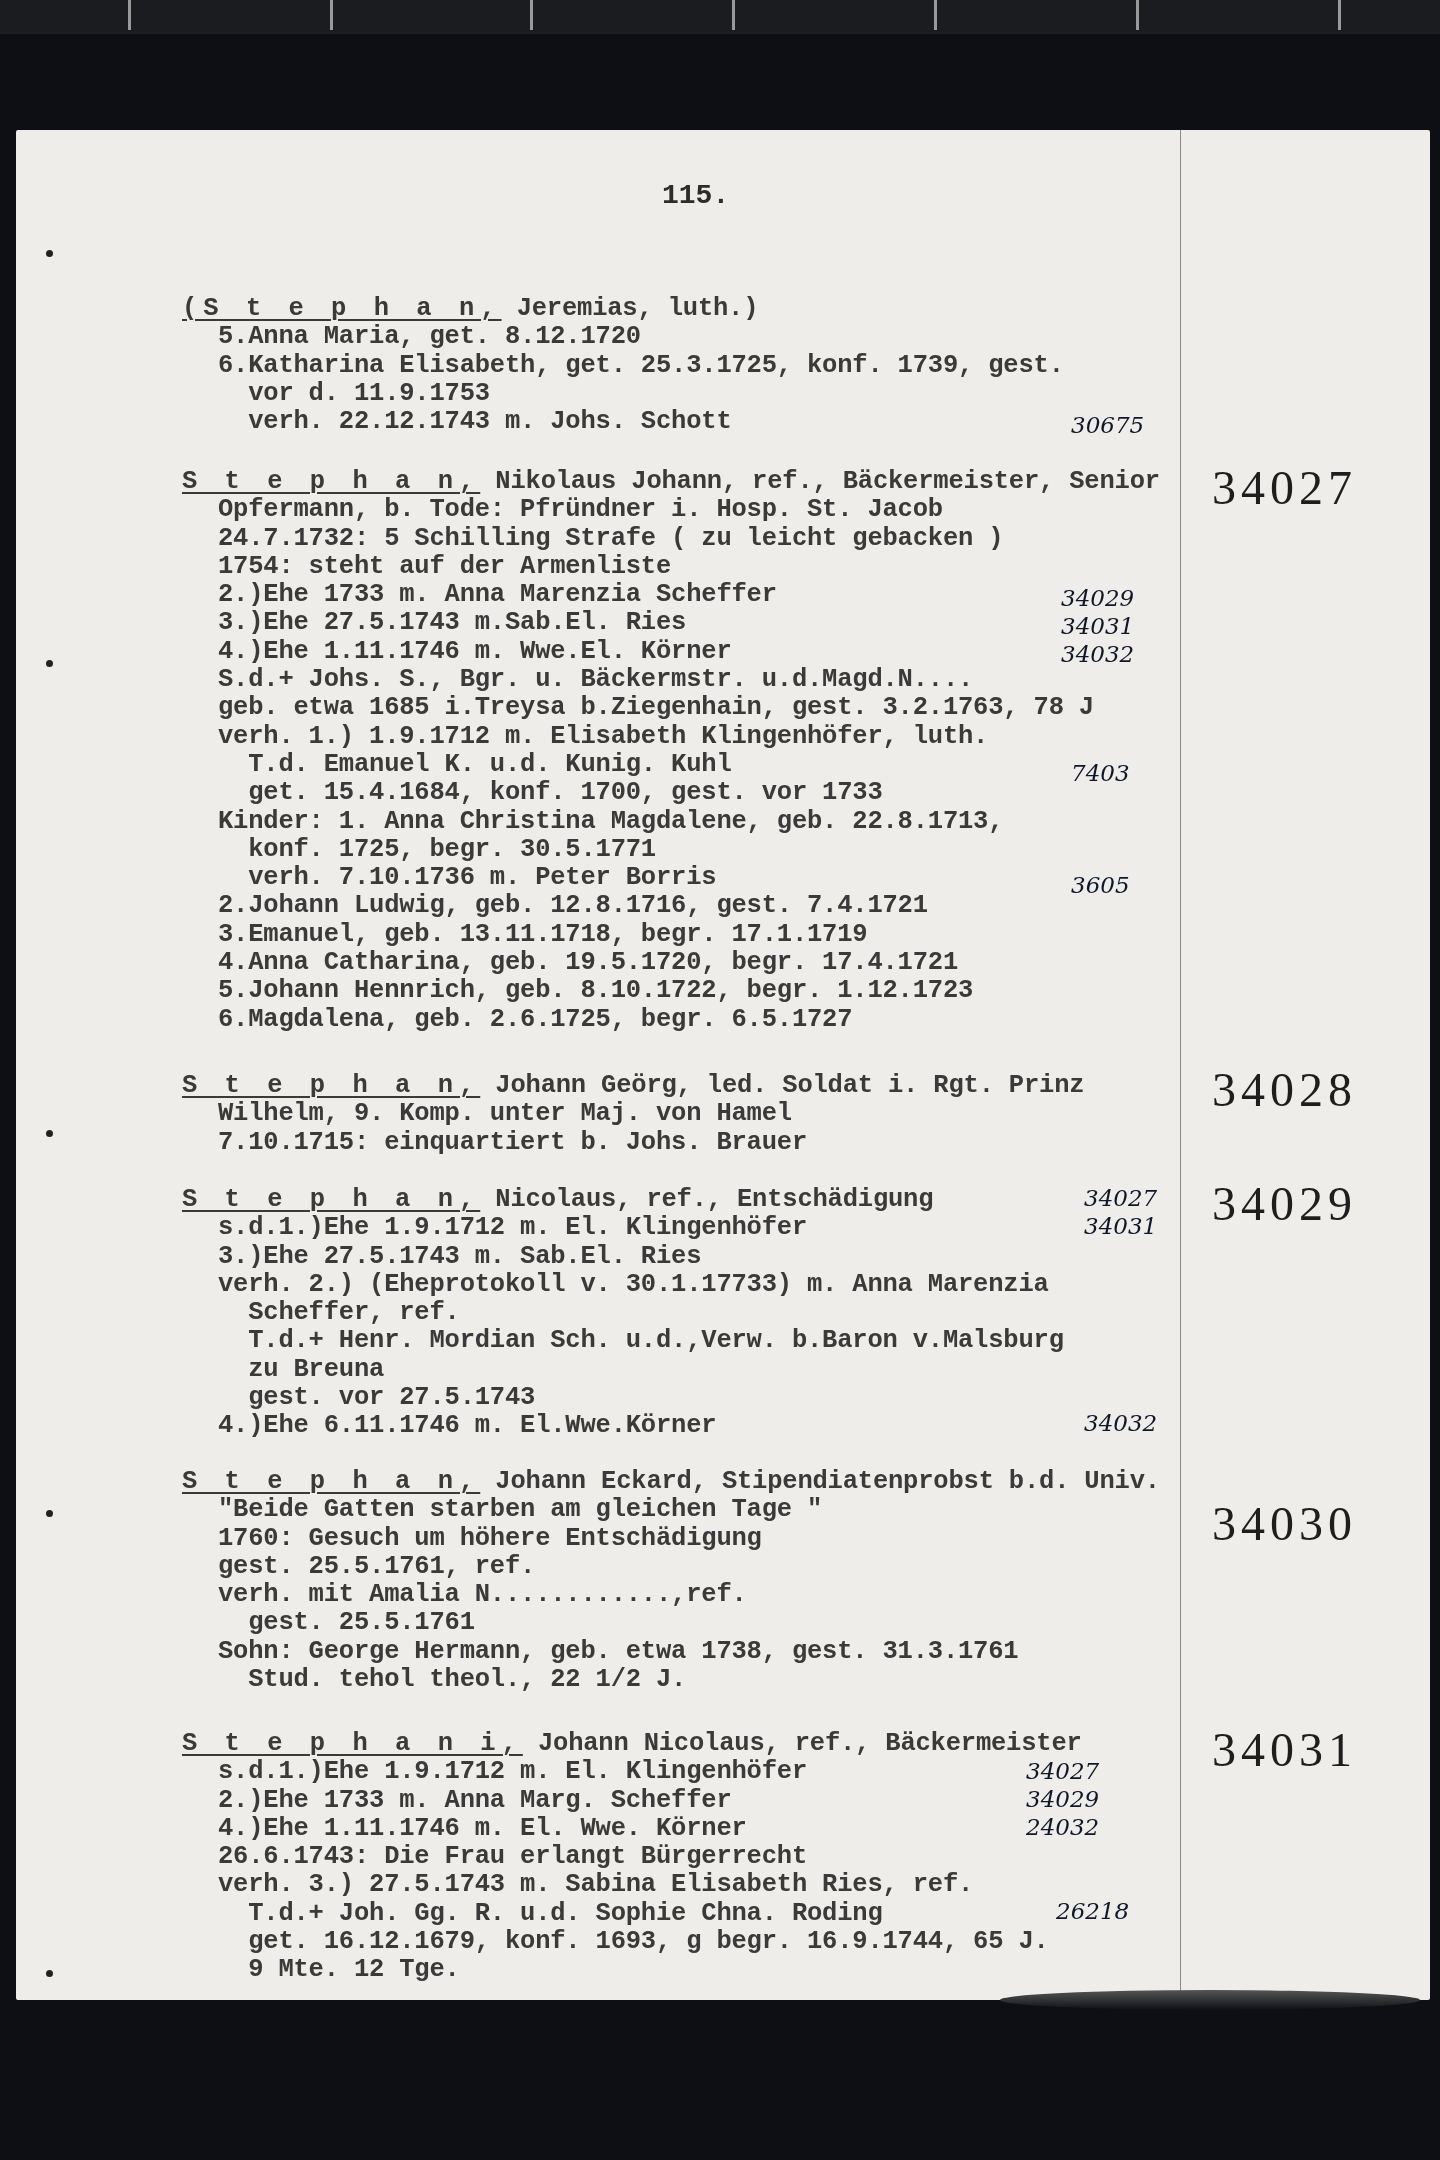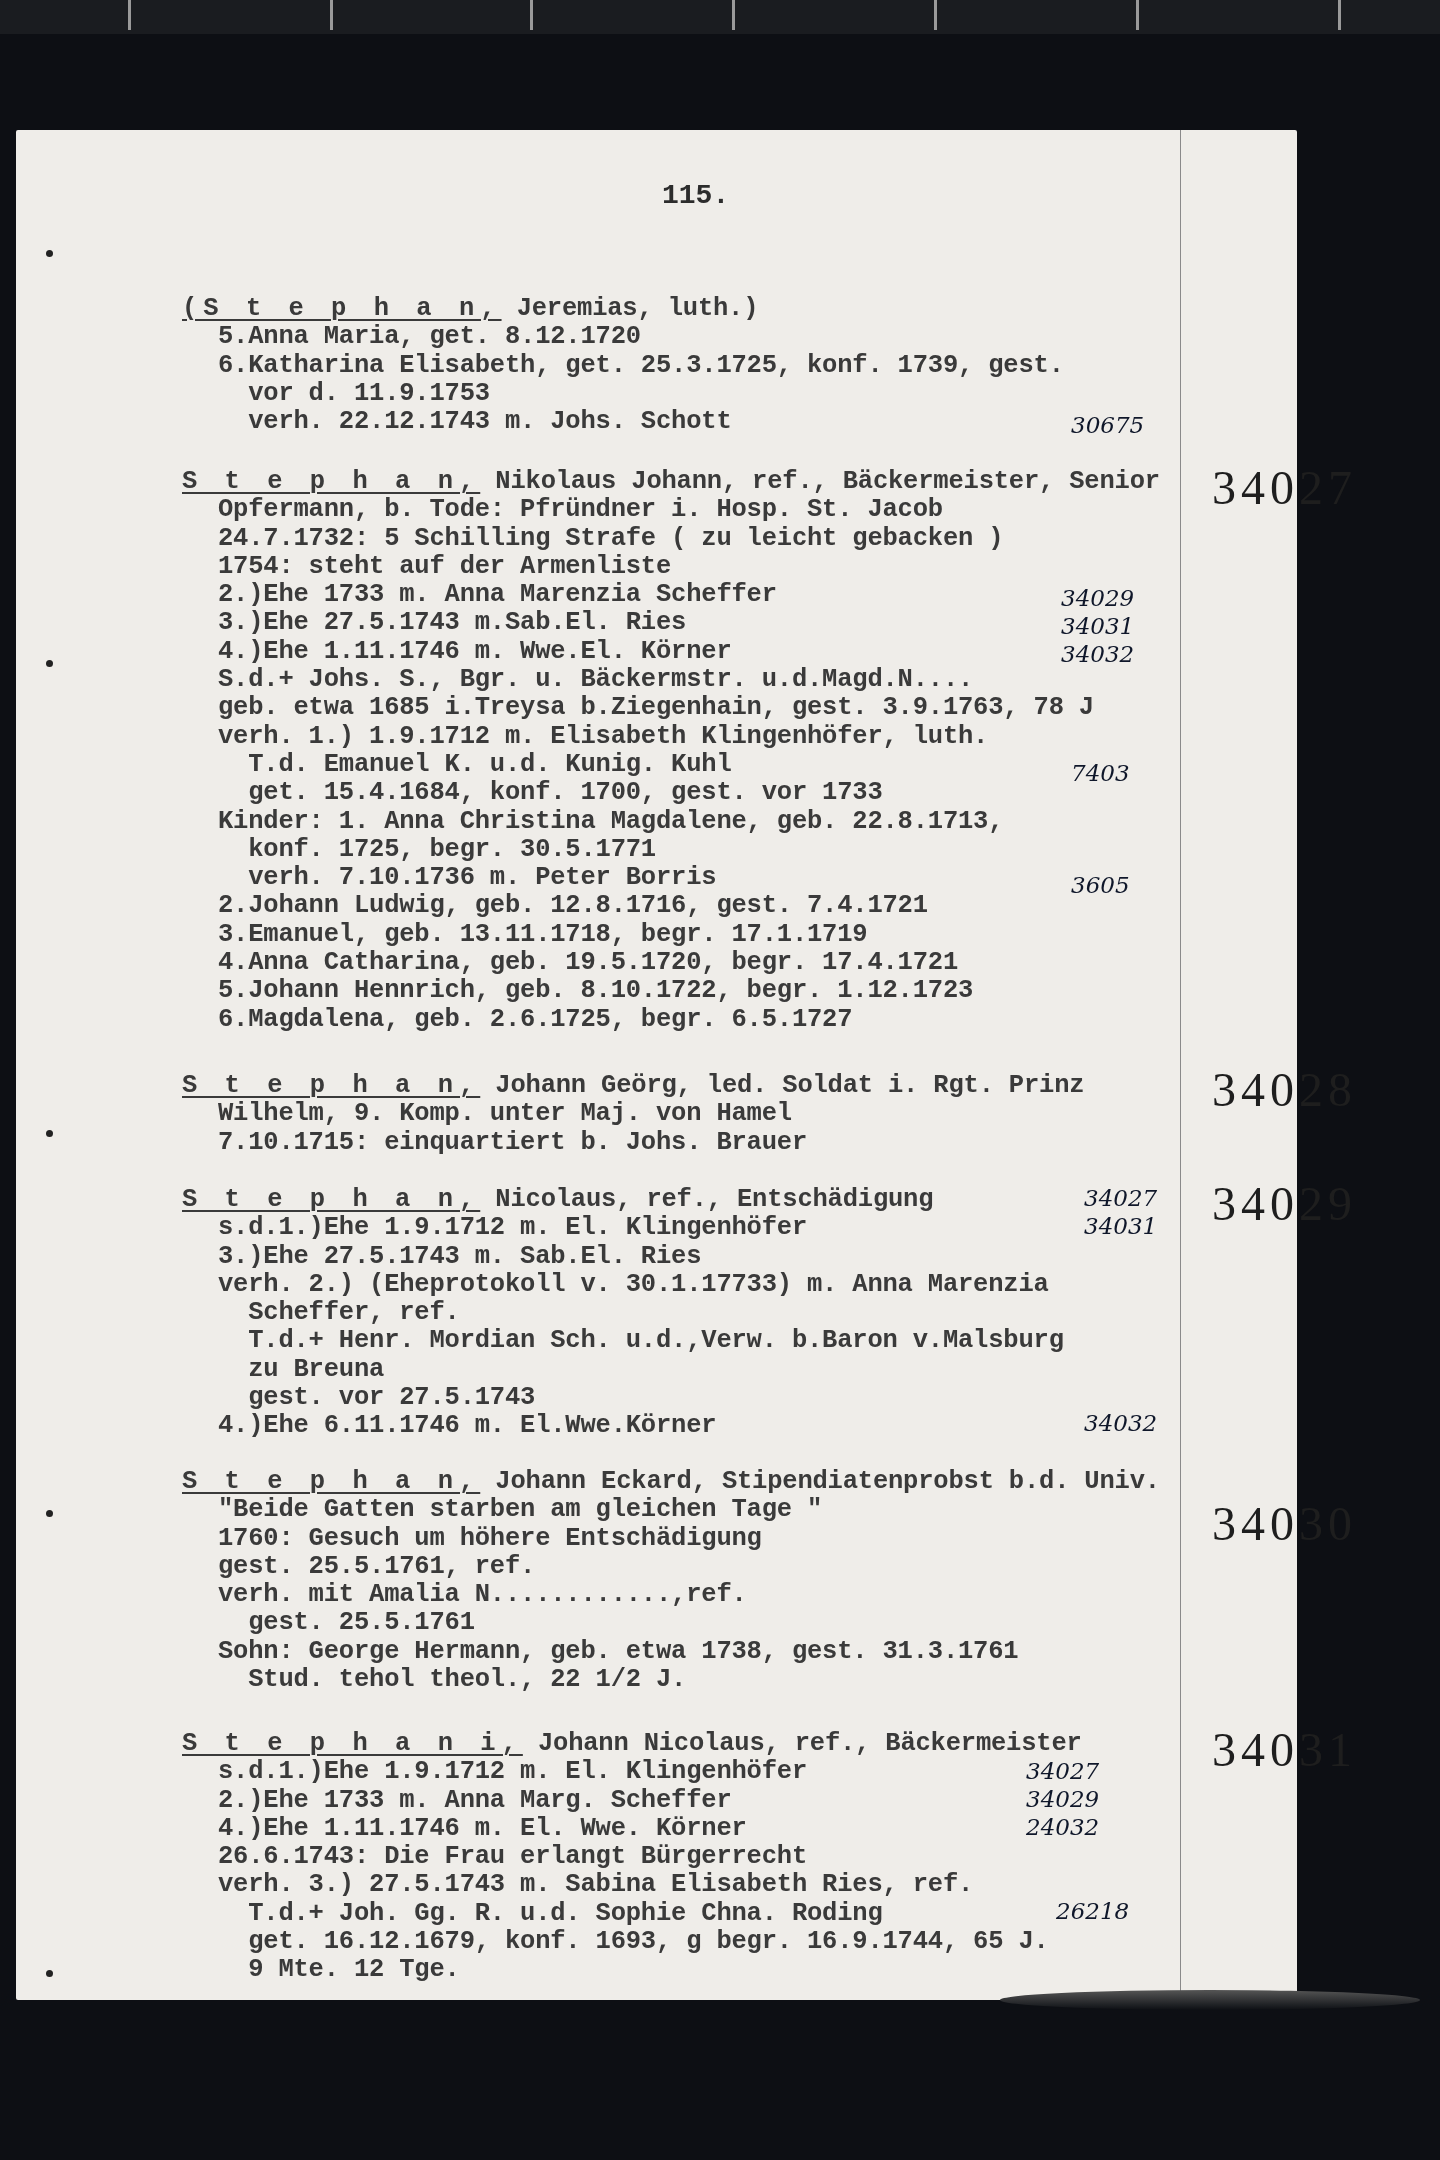--- a/index.html
+++ b/index.html
@@ -9,21 +9,21 @@
     font-family: "Liberation Mono", "DejaVu Sans Mono", monospace;
   }
   .film-top {
     position: absolute; left: 0; top: 0; width: 1440px; height: 34px;
     background: #1a1c20;
   }
   .film-tick {
     position: absolute; top: 0; width: 3px; height: 30px; background: #9a9a9a;
   }
   .page {
-    position: absolute; left: 16px; top: 130px; width: 1281px; height: 1870px;
+    position: absolute; left: 16px; top: 130px; width: 1414px; height: 1870px;
     background: #efede9;
     border-radius: 2px;
   }
   .margin-line {
     position: absolute; left: 1164px; top: 0; width: 1px; height: 100%;
     background: #8a8a8a;
   }
   .page-number {
     position: absolute; left: 646px; top: 50px;
     font-size: 28px; font-weight: bold; color: #2c2c2c;
@@ -91,21 +91,21 @@
 
   <div class="entry" style="top:338px">
     <div class="line"><span class="surname">S t e p h a n,</span><span> Nikolaus Johann, ref., Bäckermeister, Senior</span></div>
     <div class="line ind1">Opfermann, b. Tode: Pfründner i. Hosp. St. Jacob</div>
     <div class="line ind1">24.7.1732: 5 Schilling Strafe ( zu leicht gebacken )</div>
     <div class="line ind1">1754: steht auf der Armenliste</div>
     <div class="line ind1">2.)Ehe 1733 m. Anna Marenzia Scheffer</div>
     <div class="line ind1">3.)Ehe 27.5.1743 m.Sab.El. Ries</div>
     <div class="line ind1">4.)Ehe 1.11.1746 m. Wwe.El. Körner</div>
     <div class="line ind1">S.d.+ Johs. S., Bgr. u. Bäckermstr. u.d.Magd.N....</div>
-    <div class="line ind1">geb. etwa 1685 i.Treysa b.Ziegenhain, gest. 3.9.1763, 78 J</div>
+    <div class="line ind1">geb. etwa 1685 i.Treysa b.Ziegenhain, gest. 3.2.1763, 78 J</div>
     <div class="line ind1">verh. 1.) 1.9.1712 m. Elisabeth Klingenhöfer, luth.</div>
     <div class="line ind1">  T.d. Emanuel K. u.d. Kunig. Kuhl</div>
     <div class="line ind1">  get. 15.4.1684, konf. 1700, gest. vor 1733</div>
     <div class="line ind1">Kinder: 1. Anna Christina Magdalene, geb. 22.8.1713,</div>
     <div class="line ind1">  konf. 1725, begr. 30.5.1771</div>
     <div class="line ind1">  verh. 7.10.1736 m. Peter Borris</div>
     <div class="line ind1">2.Johann Ludwig, geb. 12.8.1716, gest. 7.4.1721</div>
     <div class="line ind1">3.Emanuel, geb. 13.11.1718, begr. 17.1.1719</div>
     <div class="line ind1">4.Anna Catharina, geb. 19.5.1720, begr. 17.4.1721</div>
     <div class="line ind1">5.Johann Hennrich, geb. 8.10.1722, begr. 1.12.1723</div>

